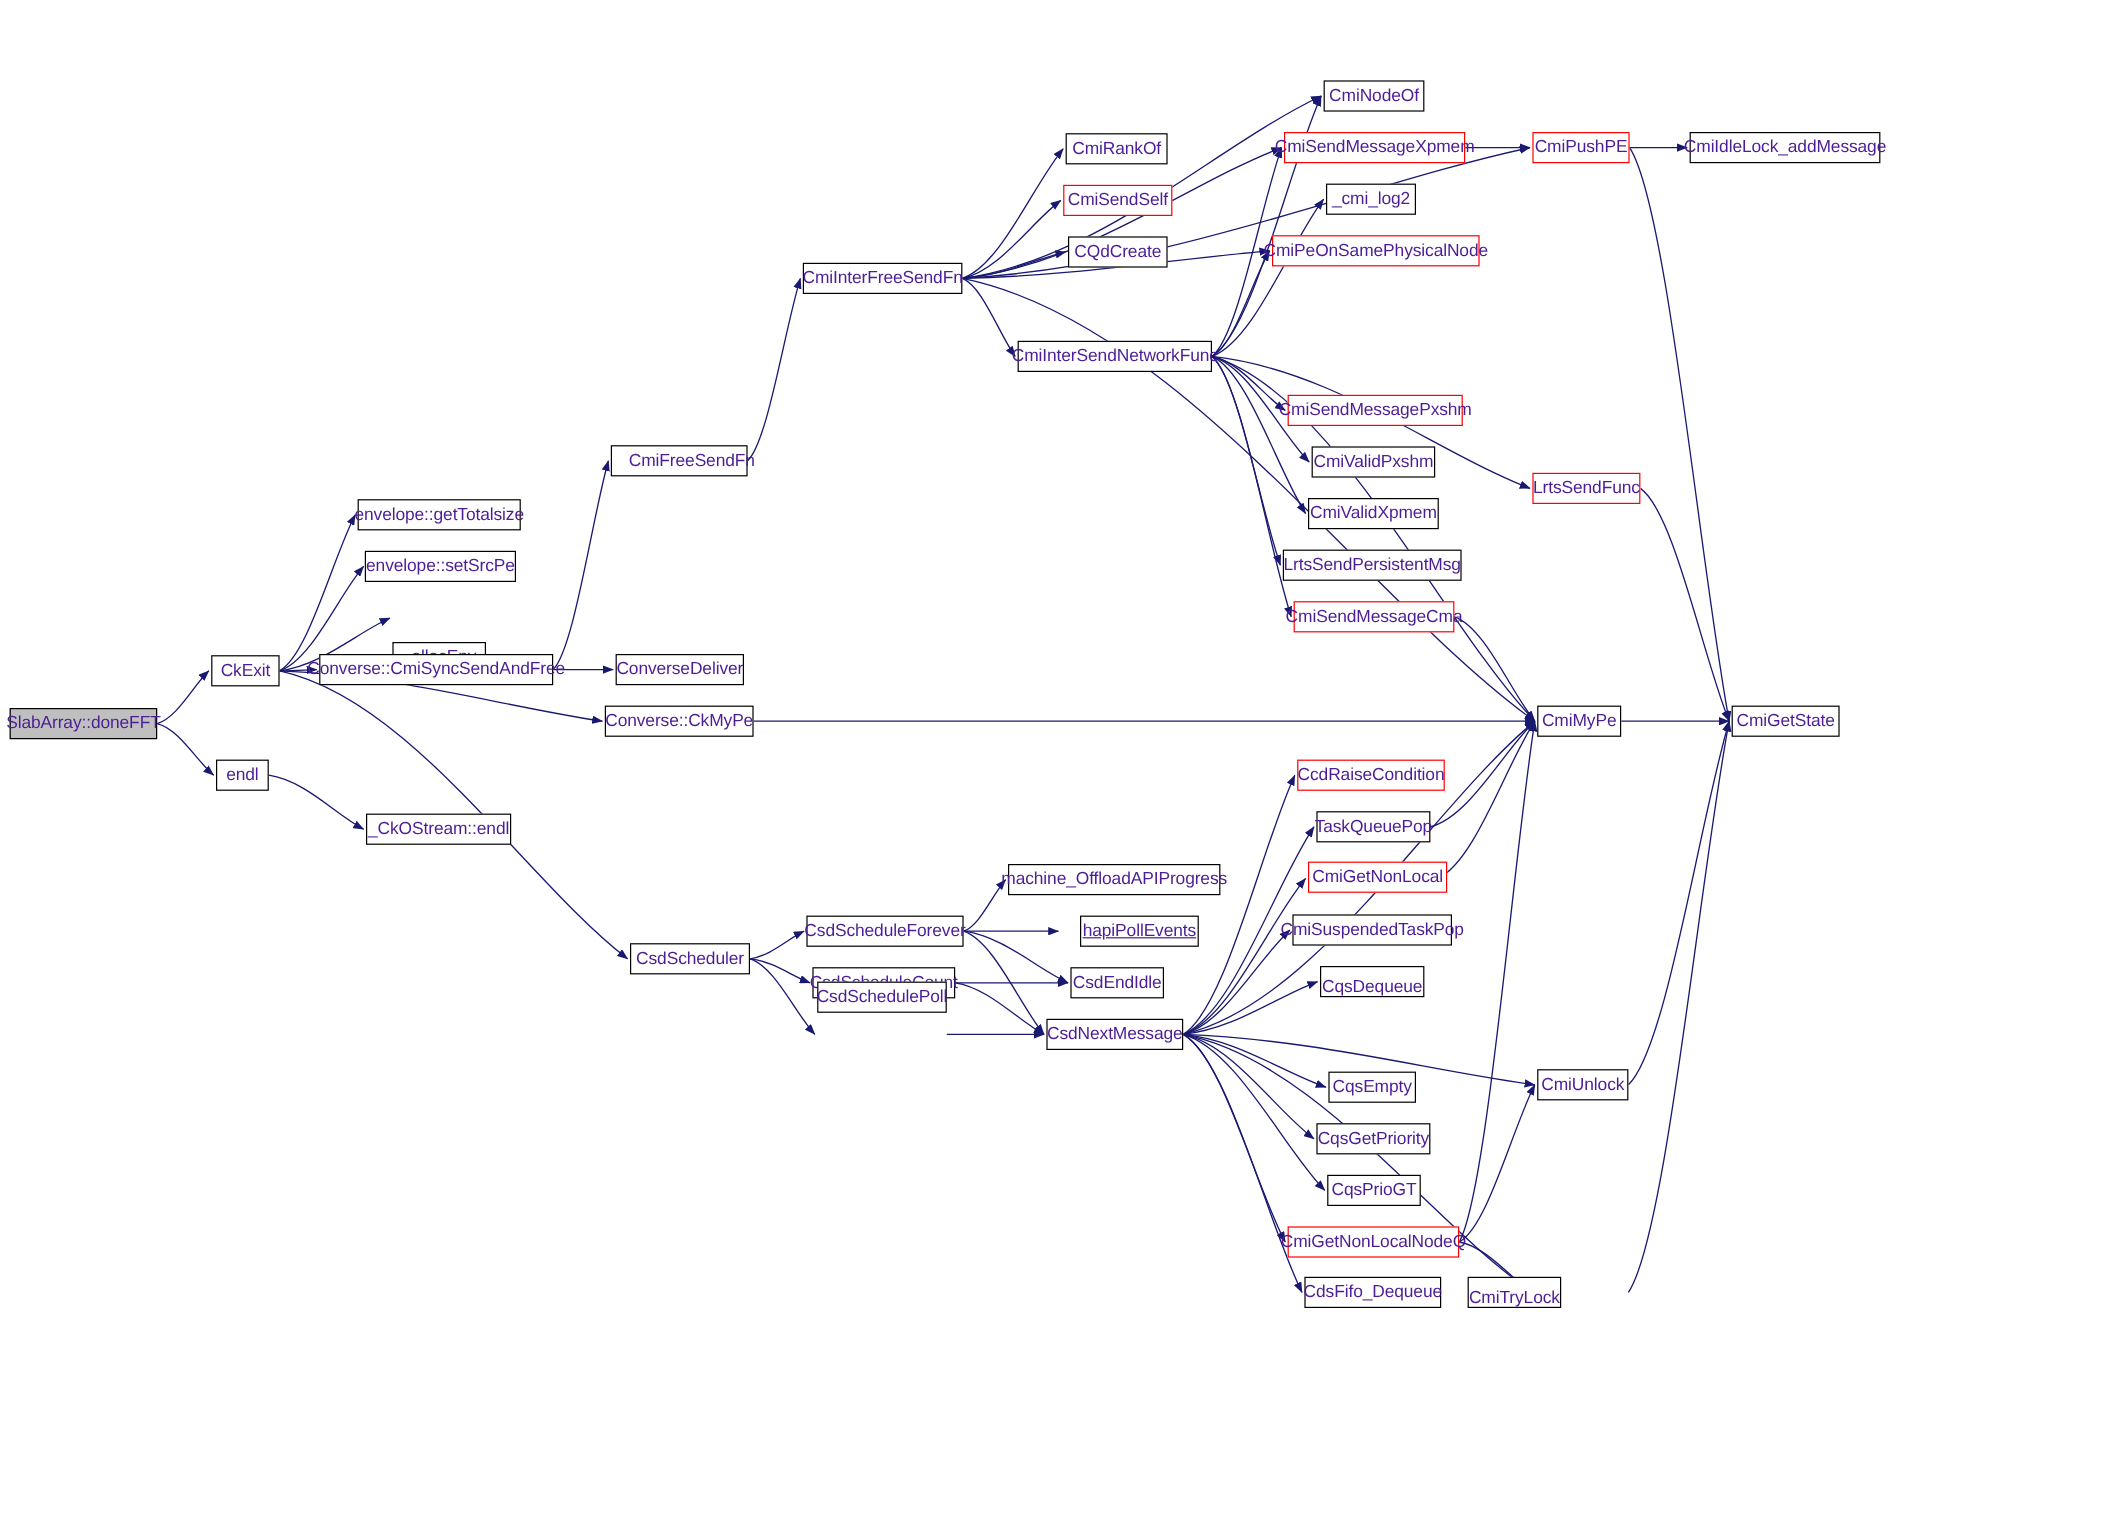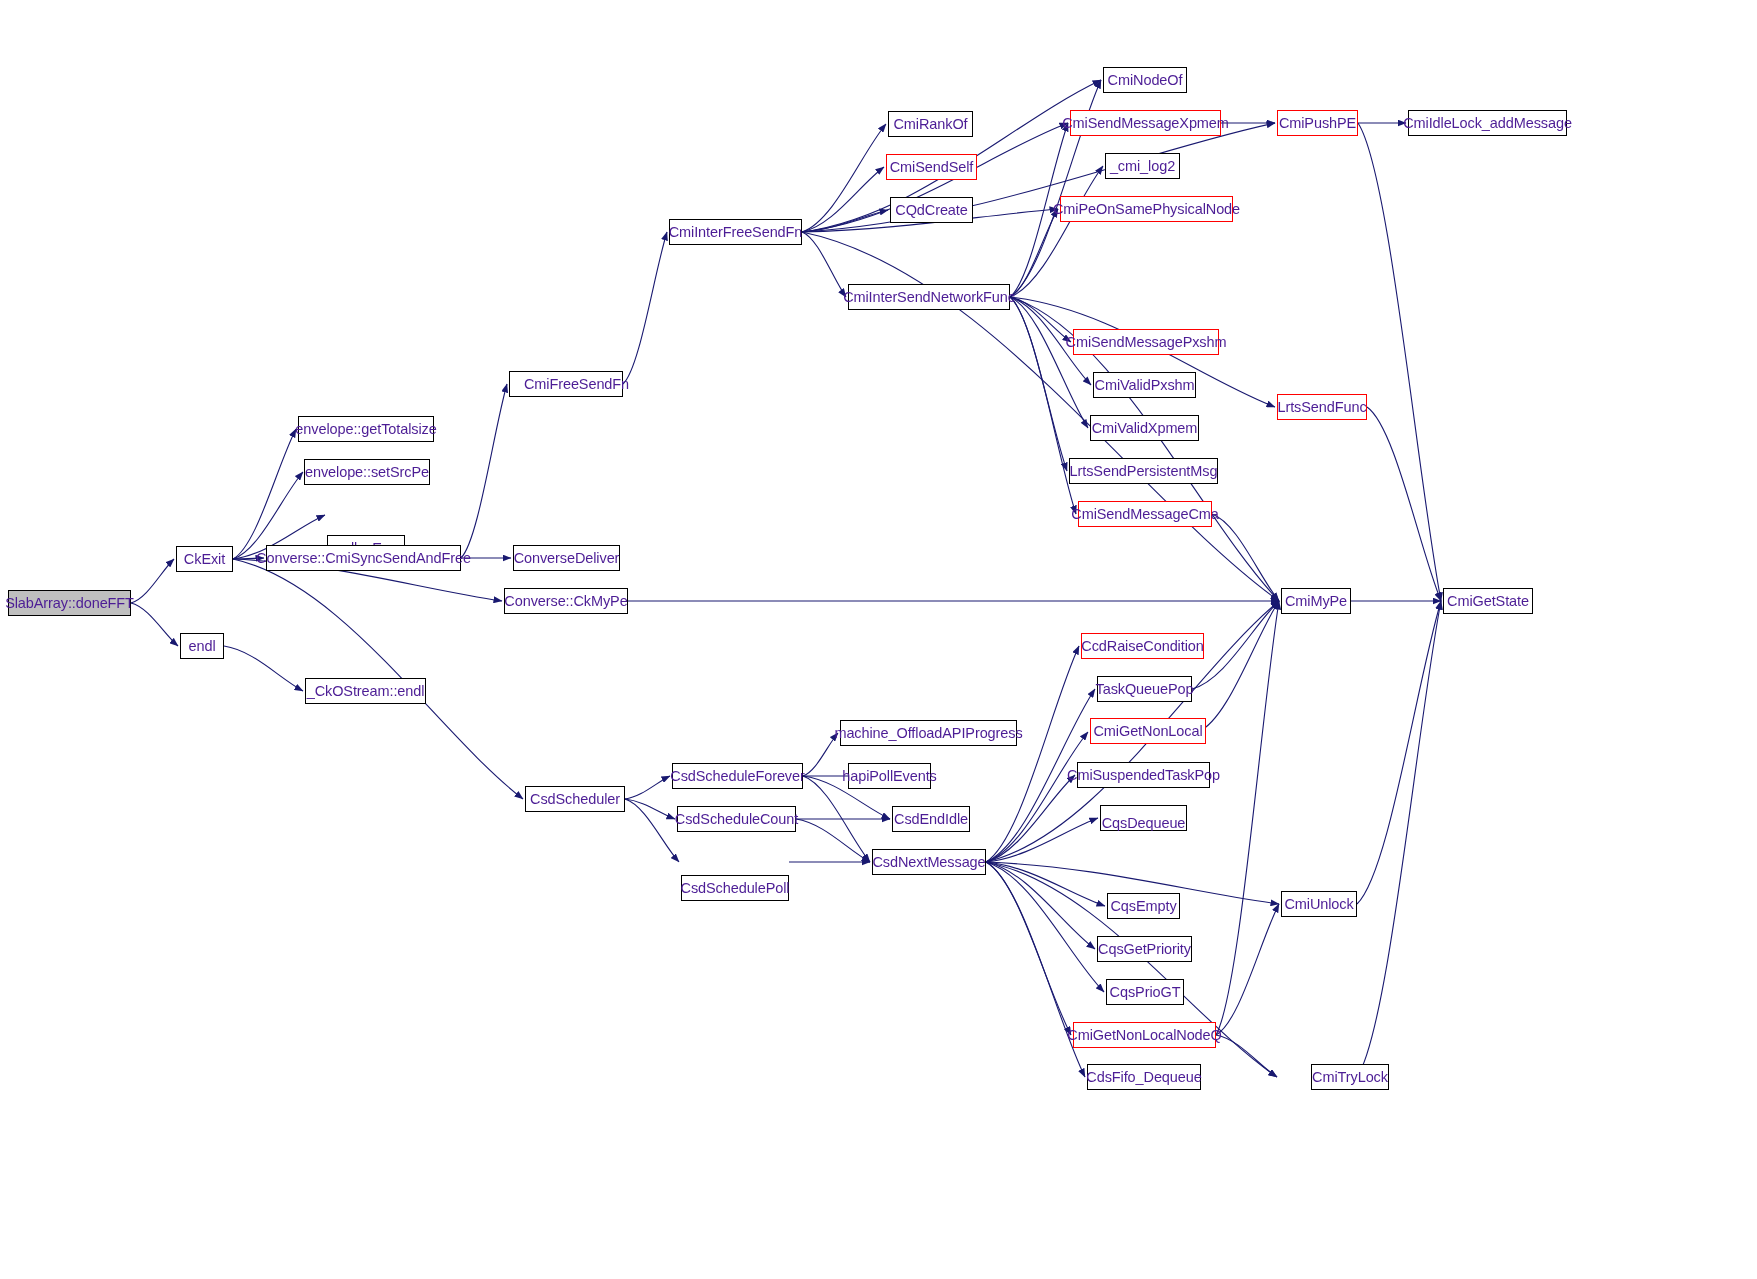--- a/index.html
+++ b/index.html
@@ -226,27 +226,27 @@
       </div>
       <div class="node" style="left: 525px; top: 786px; width: 100px; height: 26px;">
         <span class="label">CsdScheduler</span>
       </div>
       <div class="node" style="left: 672px; top: 763px; width: 131px; height: 26px;">
         <span class="label">CsdScheduleForever</span>
       </div>
       <div class="node" style="left: 677px; top: 806px; width: 119px; height: 26px;">
         <span class="label">CsdScheduleCount</span>
       </div>
-      <div class="node" style="left: 681px; top: 875px; width: 108px; height: 26px;">
+      <div class="node" style="left: 681px; top: 818px; width: 108px; height: 26px;">
         <span class="label">CsdSchedulePoll</span>
       </div>
       <div class="node" style="left: 840px; top: 720px; width: 177px; height: 26px;">
         <span class="label">machine_OffloadAPIProgress</span>
       </div>
-      <div class="node" style="left: 848px; top: 763px; width: 83px; height: 26px;">
+      <div class="node" style="left: 900px; top: 763px; width: 99px; height: 26px; text-decoration: underline;">
         <span class="label">hapiPollEvents</span>
       </div>
       <div class="node" style="left: 892px; top: 806px; width: 78px; height: 26px;">
         <span class="label">CsdEndIdle</span>
       </div>
       <div class="node" style="left: 872px; top: 849px; width: 114px; height: 26px;">
         <span class="label">CsdNextMessage</span>
       </div>
       <div class="node red" style="left: 1081px; top: 633px; width: 123px; height: 26px;">
         <span class="label">CcdRaiseCondition</span>
@@ -274,17 +274,17 @@
       </div>
       <div class="node red" style="left: 1073px; top: 1022px; width: 143px; height: 26px;">
         <span class="label">CmiGetNonLocalNodeQ</span>
       </div>
       <div class="node" style="left: 1087px; top: 1064px; width: 114px; height: 26px;">
         <span class="label">CdsFifo_Dequeue</span>
       </div>
       <div class="node" style="left: 1281px; top: 891px; width: 76px; height: 26px;">
         <span class="label">CmiUnlock</span>
       </div>
-      <div class="node" style="left: 1311px; top: 1064px; width: 78px; height: 26px;">
+      <div class="node" style="left: 1223px; top: 1064px; width: 78px; height: 26px; align-items: flex-end;">
         <span class="label">CmiTryLock</span>
       </div>
     </div>
 </div>
 
 </body></html>

